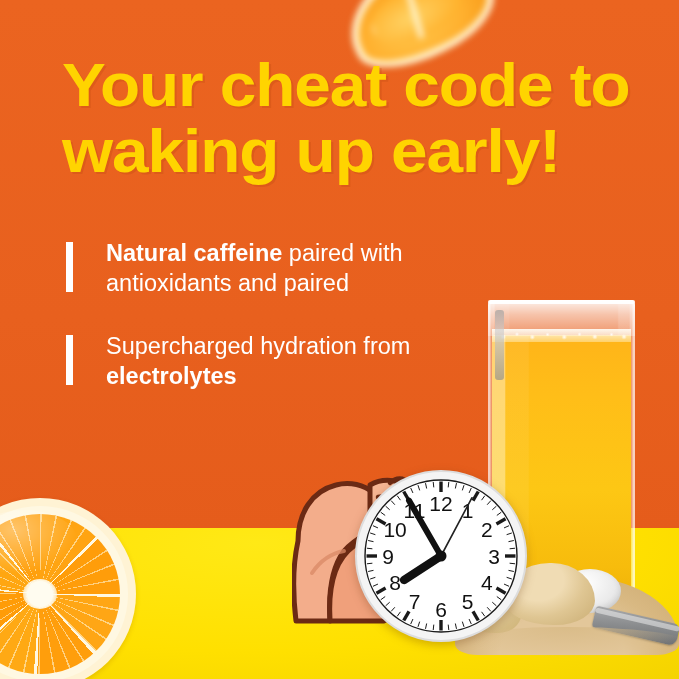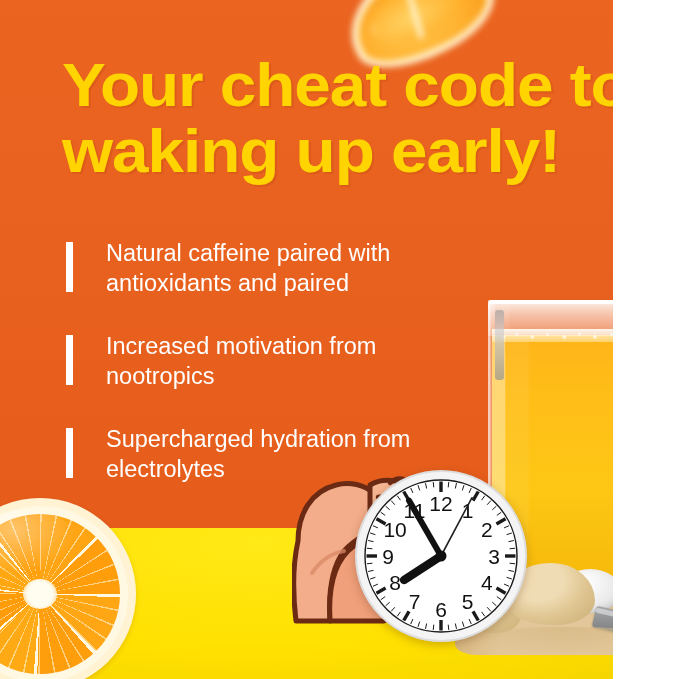--- a/index.html
+++ b/index.html
@@ -1,18 +1,18 @@
 <!DOCTYPE html>
 <html><head>
 <meta charset="utf-8">
 <style>
   html,body{margin:0;padding:0;background:#fff;}
   #stage{
     position:relative;
-    width:613px;height:679px;
+    width:679px;height:679px;
     overflow:hidden;
     font-family:"Liberation Sans", sans-serif;
     background:#0369a1;
   }
 
   
   .bg-orange{
     position:absolute;left:0;top:0;width:679px;height:529px;
     background:linear-gradient(180deg,#EB6420 0%,#E8601E 60%,#E55C1B 100%);
   }
@@ -39,21 +39,21 @@
   .bullets{position:absolute;left:62px;top:238px;width:420px;}
   .bullet{position:relative;padding-left:44px;margin-bottom:33px;}
   .bullet:last-child{margin-bottom:0;}
   .bar{
     position:absolute;left:4px;top:4px;width:7px;height:50px;
     background:#FFFFFF;
   }
   .btxt{
     color:#FFFFFF;font-size:23.5px;line-height:30px;font-weight:400;
   }
-  .btxt b{font-weight:400;}
+  .btxt b{font-weight:700;}
 
   
   .wedge-top{
     position:absolute;left:345px;top:-34px;width:150px;height:92px;
     filter:blur(3.2px);
   }
   .wedge-top .peel{
     position:absolute;inset:0;
     border-radius:50% 50% 46% 54%/60% 62% 40% 38%;
     background:
@@ -226,21 +226,20 @@
 
   <div class="bullets">
 
     <div class="bullet">
       <div class="bar"></div>
       <div class="btxt"><b>Natural caffeine</b><span> paired with antioxidants and paired</span></div>
     </div>
 
     <div class="bullet">
       <div class="bar"></div>
-      <div class="btxt"><span>Increased motivation from </span><b>nootropics</b></div>
     </div>
 
     <div class="bullet">
       <div class="bar"></div>
       <div class="btxt"><span>Supercharged hydration from </span><b>electrolytes</b></div>
     </div>
 
   </div>
 
   <div class="slice">

